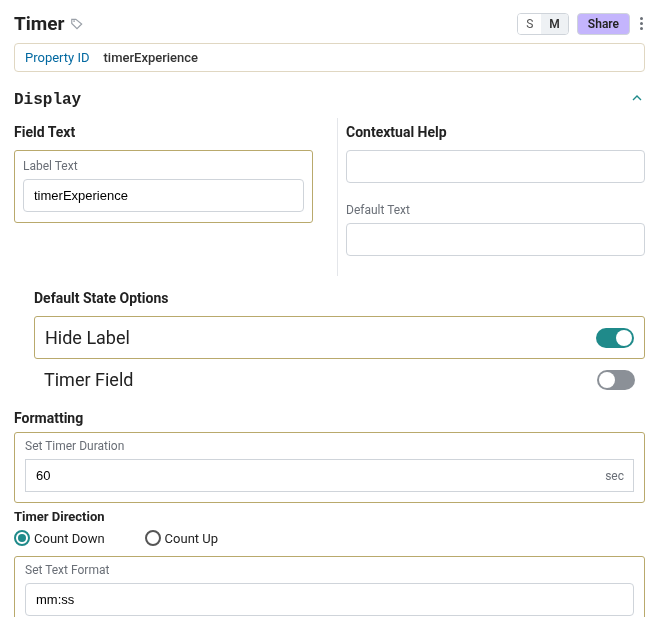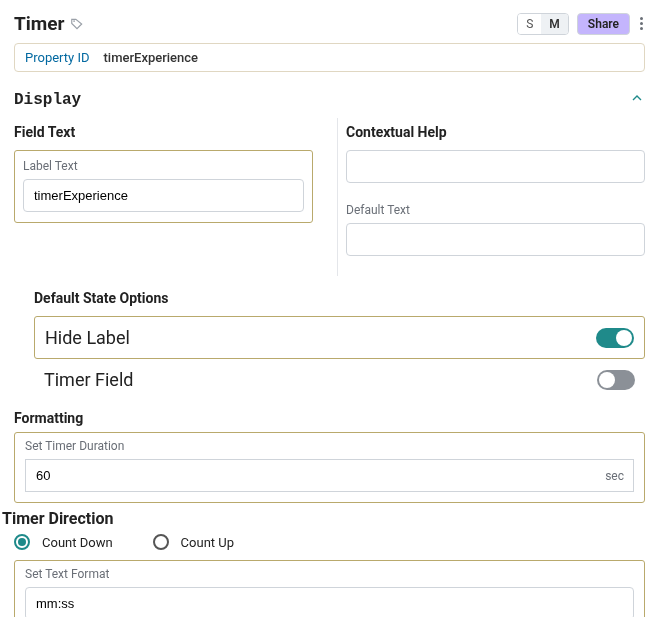--- a/index.html
+++ b/index.html
@@ -193,36 +193,36 @@
   }
   .radio-row {
     display:flex;
     gap:40px;
     padding:6px 0 10px 0;
     align-items:center;
   }
   .radio-item {
     display:flex;
     align-items:center;
-    gap:12px;
+    gap:4px;
     cursor:pointer;
   }
   .radio {
     width:16px; height:16px; border-radius:50%;
     border:2px solid #555;
     display:flex; align-items:center; justify-content:center;
   }
   .radio.selected { border-color:#1f8a8a; }
   .radio.selected::after {
     content:""; width:8px; height:8px; background:#1f8a8a; border-radius:50%;
   }
   .direction-head {
-    font-size:16px;
+    font-size:13px;
     font-weight:700;
-    padding:6px 14px 0 2px;
+    padding:6px 14px 0 14px;
   }
   .timeformat-box {
     border:1px solid #b9a96c;
     border-radius:3px;
     padding:6px 10px 10px 10px;
     margin:0 14px 14px 14px;
   }
 </style>
 </head>
 <body>

